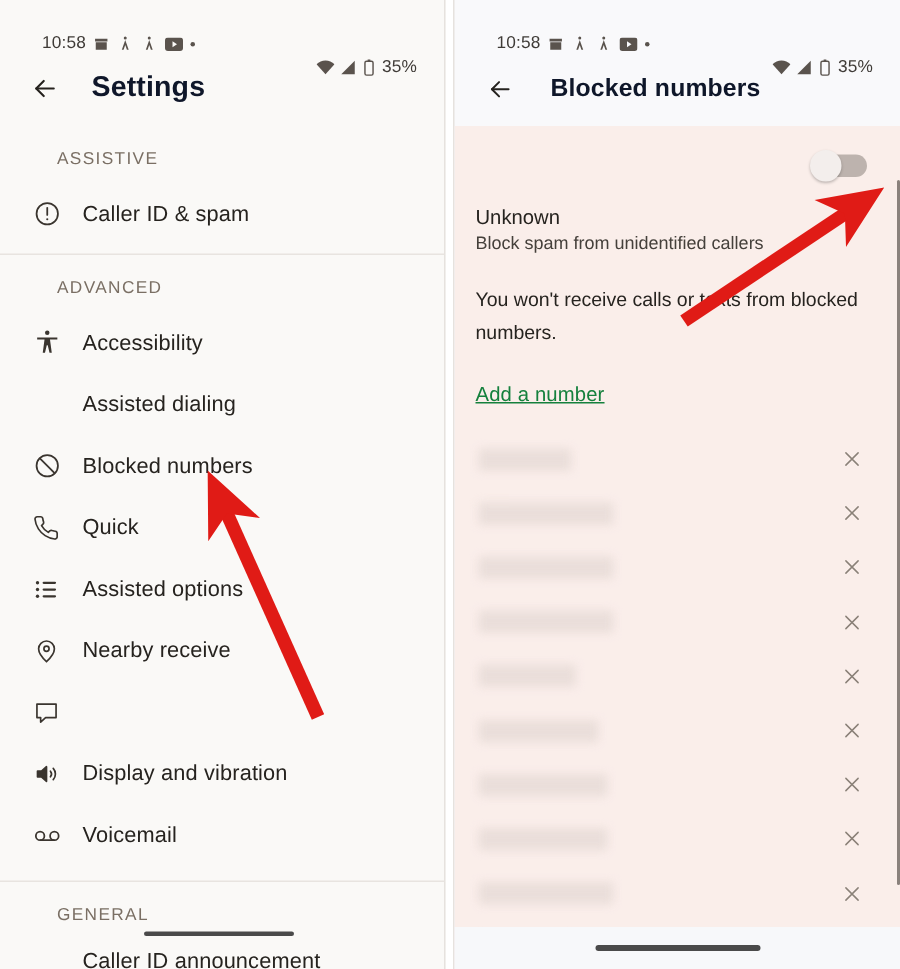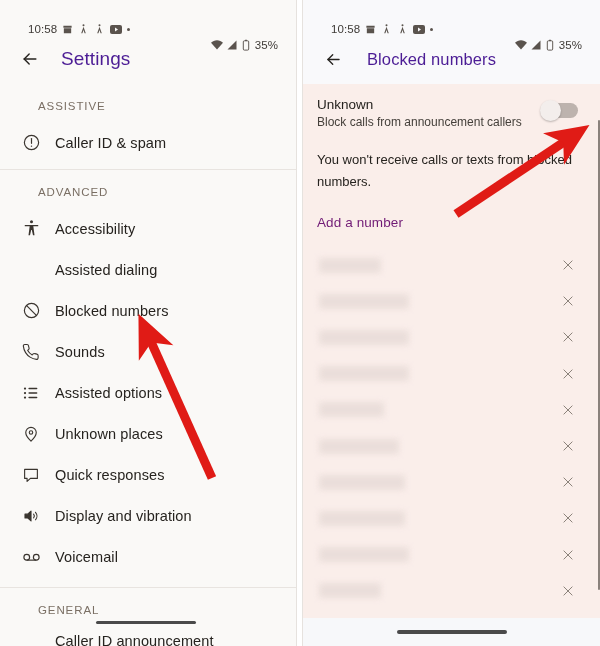--- a/index.html
+++ b/index.html
@@ -56,23 +56,24 @@
     padding-left: 12px;
   }
   .back-btn {
     width: 36px; height: 36px;
     display: flex; align-items: center; justify-content: center;
     color: #26231f;
     cursor: pointer;
   }
   .appbar-title {
     font-size: 19px;
-    color: #4c1d95;
+    color: #0f172a;
     margin-left: 13px;
     letter-spacing: .1px;
+    font-weight: bold;
   }
   .panel-right .appbar-title { font-size: 16.5px; margin-left: 16px; }
 
   
   .section-head {
     font-size: 11.5px;
     color: #7a6f64;
     letter-spacing: .9px;
     padding: 16px 0 10px 38px;
   }
@@ -104,21 +105,21 @@
     height: 612px;
     position: relative;
     overflow: hidden;
   }
   .toggle-row {
     display: flex;
     align-items: flex-start;
     padding: 12px 16px 12px 14px;
   }
   .toggle-texts { flex: 1; }
-  .toggle-title { font-size: 13.5px; color: #26231f; line-height: 17px; }
+  .toggle-title { font-size: 13.5px; color: #26231f; line-height: 17px; margin-top: 40px; }
   .toggle-sub { font-size: 12px; color: #45403b; line-height: 17px; margin-top: 1px; }
   .switch {
     position: relative;
     width: 36px; height: 15px;
     border-radius: 8px;
     background: #bdb3ae;
     margin-top: 7px; margin-right: 6px;
     cursor: pointer;
   }
   .switch .knob {
@@ -128,25 +129,26 @@
     box-shadow: 0 1px 2px rgba(0,0,0,.25);
   }
   .rp-note {
     font-size: 13px;
     color: #26231f;
     line-height: 22px;
     padding: 6px 18px 0 14px;
   }
   .rp-link {
     font-size: 13.5px;
-    color: #701a75;
+    color: #15803d;
     padding: 22px 0 0 14px;
     display: inline-block;
     cursor: pointer;
     letter-spacing: .1px;
+    text-decoration: underline;
   }
 
   .blocklist { margin-top: 16px; position: relative; }
   .block-row {
     position: relative;
     height: 36.2px;
     display: flex;
     align-items: center;
   }
   .redact {
@@ -312,21 +314,21 @@
       </span>
       <span class="srow-label">Blocked numbers</span>
     </div>
 
     <div class="srow">
       <span class="srow-ico">
         <svg width="18" height="18" viewBox="0 0 24 24" fill="none" stroke="#3a352f" stroke-width="1.5" stroke-linecap="round" stroke-linejoin="round">
             <path d="M21.5 16.9v2.9a2 2 0 0 1-2.2 2 19.6 19.6 0 0 1-8.5-3 19.3 19.3 0 0 1-6-6 19.6 19.6 0 0 1-3-8.6A2 2 0 0 1 3.8 2h2.9a2 2 0 0 1 2 1.7c.1 1 .3 1.9.7 2.8a2 2 0 0 1-.5 2.1L7.6 9.9a16 16 0 0 0 6 6l1.3-1.3a2 2 0 0 1 2.1-.4c.9.3 1.8.6 2.8.7a2 2 0 0 1 1.7 2z"></path>
           </svg>
       </span>
-      <span class="srow-label">Sounds</span>
+      <span class="srow-label">Quick</span>
     </div>
 
     <div class="srow">
       <span class="srow-ico">
         <svg width="18" height="18" viewBox="0 0 24 24" fill="#3a352f">
             <circle cx="4" cy="6" r="1.5"></circle>
             <circle cx="4" cy="12" r="1.5"></circle>
             <circle cx="4" cy="18" r="1.5"></circle>
             <rect x="8.5" y="5" width="12" height="2" rx="1"></rect>
             <rect x="8.5" y="11" width="12" height="2" rx="1"></rect>
@@ -336,30 +338,29 @@
       <span class="srow-label">Assisted options</span>
     </div>
 
     <div class="srow">
       <span class="srow-ico">
         <svg width="18" height="18" viewBox="0 0 24 24" fill="none" stroke="#3a352f" stroke-width="1.5">
             <path d="M12 21.5s7-6.3 7-11.4A7 7 0 0 0 5 10.1c0 5.1 7 11.4 7 11.4z"></path>
             <circle cx="12" cy="10" r="2.3"></circle>
           </svg>
       </span>
-      <span class="srow-label">Unknown places</span>
+      <span class="srow-label">Nearby receive</span>
     </div>
 
     <div class="srow">
       <span class="srow-ico">
         <svg width="18" height="18" viewBox="0 0 24 24" fill="none" stroke="#3a352f" stroke-width="1.5" stroke-linejoin="round">
             <path d="M20.5 4.5h-17v12h3.3v4l4.4-4h9.3z"></path>
           </svg>
       </span>
-      <span class="srow-label">Quick responses</span>
     </div>
 
     <div class="srow">
       <span class="srow-ico">
         <svg width="18" height="18" viewBox="0 0 24 24" fill="none" stroke="#3a352f" stroke-width="1.5" stroke-linejoin="round">
             <path d="M4 9.5h3.5L12 5.5v13L7.5 14.5H4z" fill="#3a352f"></path>
             <path d="M15.5 9.5a4 4 0 0 1 0 5" stroke-linecap="round"></path>
             <path d="M18 7a7.5 7.5 0 0 1 0 10" stroke-linecap="round"></path>
           </svg>
       </span>
@@ -447,21 +448,21 @@
           </svg>
       </div>
       <div class="appbar-title">Blocked numbers</div>
     </div>
 
     <div class="rp-body">
 
       <div class="toggle-row">
         <div class="toggle-texts">
           <div class="toggle-title">Unknown</div>
-          <div class="toggle-sub">Block calls from announcement callers</div>
+          <div class="toggle-sub">Block spam from unidentified callers</div>
         </div>
         <div class="switch">
           <div class="knob"></div>
         </div>
       </div>
 
       <div class="rp-note">You won't receive calls or texts from blocked numbers.</div>
 
       <div class="rp-link">Add a number</div>
 

